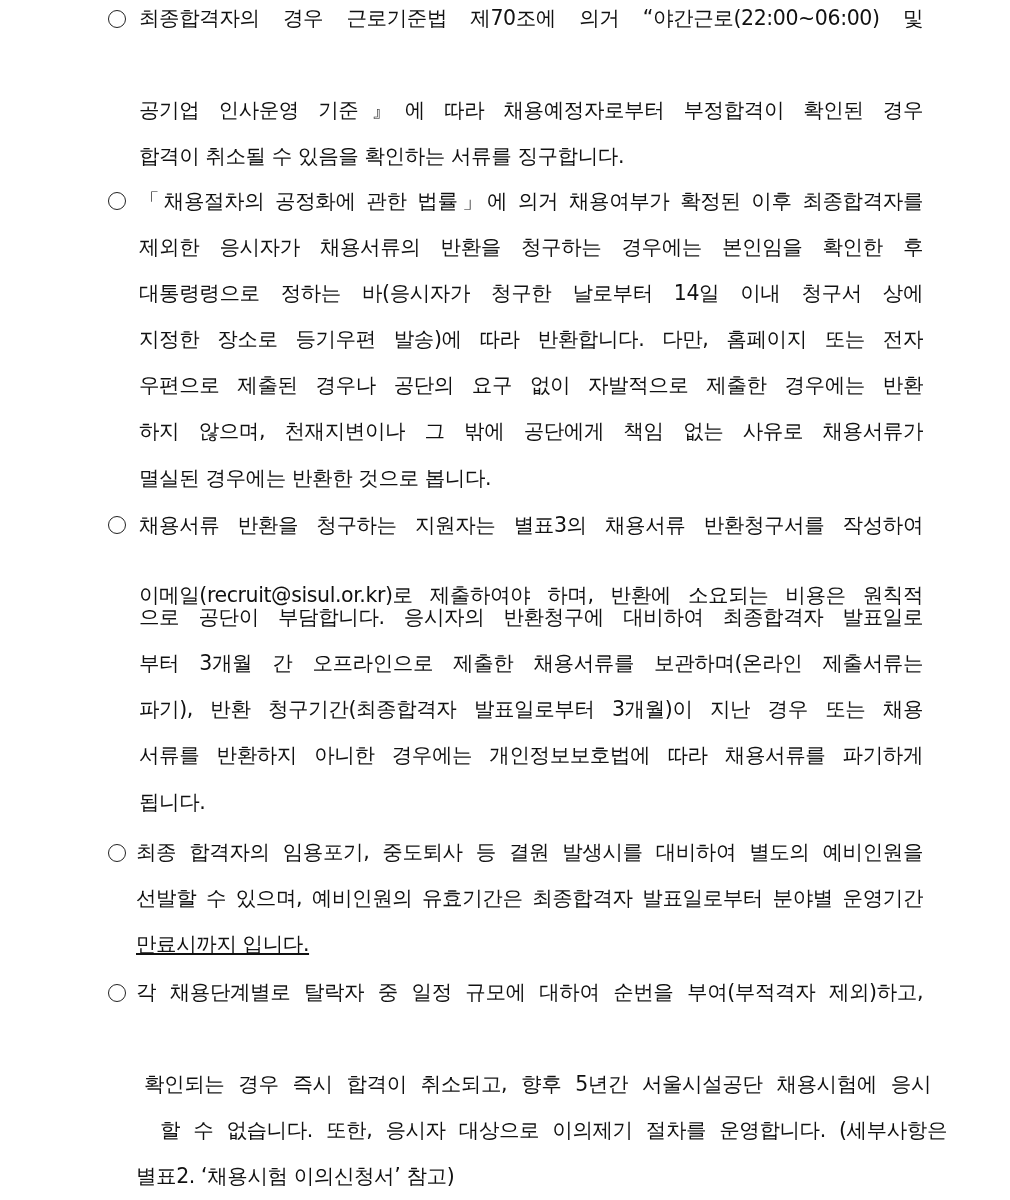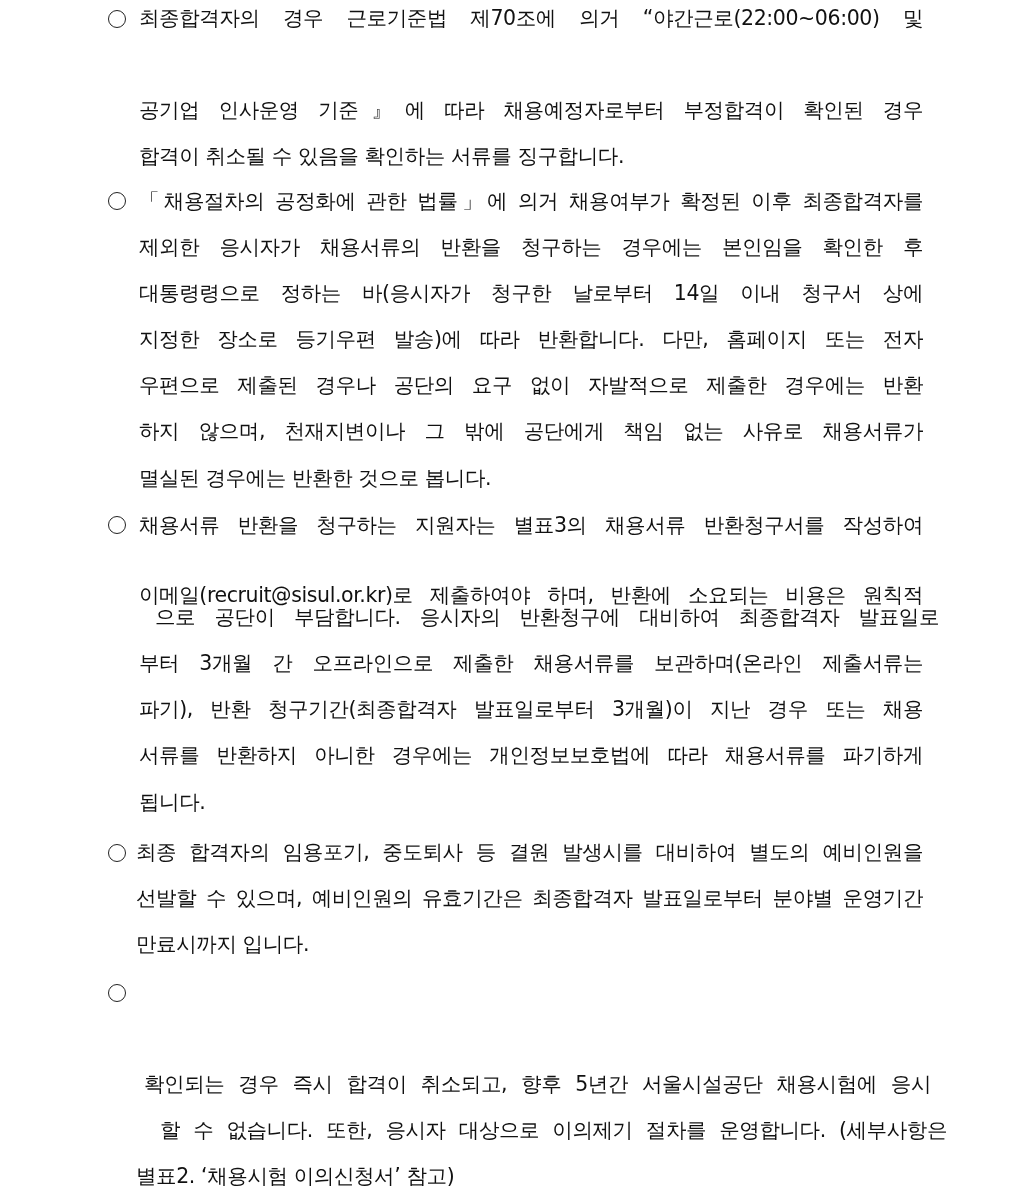--- a/index.html
+++ b/index.html
@@ -63,29 +63,30 @@
   <div class="line" style="top:224px;">제외한 응시자가 채용서류의 반환을 청구하는 경우에는 본인임을 확인한 후</div>
   <div class="line" style="top:270px;">대통령령으로 정하는 바(응시자가 청구한 날로부터 14일 이내 청구서 상에</div>
   <div class="line" style="top:316px;">지정한 장소로 등기우편 발송)에 따라 반환합니다. 다만, 홈페이지 또는 전자</div>
   <div class="line" style="top:408px;">하지 않으며, 천재지변이나 그 밖에 공단에게 책임 없는 사유로 채용서류가</div>
   <div class="line" style="top:362px;">우편으로 제출된 경우나 공단의 요구 없이 자발적으로 제출한 경우에는 반환</div>
   <div class="line last" style="top:455px;">멸실된 경우에는 반환한 것으로 봅니다.</div>
 
   <span class="bullet" style="top:516px;"></span>
   <div class="line" style="top:502px;">채용서류 반환을 청구하는 지원자는 별표3의 채용서류 반환청구서를 작성하여</div>
   <div class="line" style="top:572px;">이메일(recruit@sisul.or.kr)로 제출하여야 하며, 반환에 소요되는 비용은 원칙적</div>
-  <div class="line" style="top:594px;margin-left:16px;">으로 공단이 부담합니다. 응시자의 반환청구에 대비하여 최종합격자 발표일로</div>
+  <div class="line" style="top:594px;">으로 공단이 부담합니다. 응시자의 반환청구에 대비하여 최종합격자 발표일로</div>
   <div class="line" style="top:640px;">부터 3개월 간 오프라인으로 제출한 채용서류를 보관하며(온라인 제출서류는</div>
   <div class="line" style="top:686px;">파기), 반환 청구기간(최종합격자 발표일로부터 3개월)이 지난 경우 또는 채용</div>
   <div class="line" style="top:732px;">서류를 반환하지 아니한 경우에는 개인정보보호법에 따라 채용서류를 파기하게</div>
   <div class="line last" style="top:779px;">됩니다.</div>
 
   <span class="bullet" style="top:844px;"></span>
   <div class="line" style="top:829px;left:136px;width:787px;">최종 합격자의 임용포기, 중도퇴사 등 결원 발생시를 대비하여 별도의 예비인원을</div>
   <div class="line" style="top:875px;left:136px;width:787px;">선발할 수 있으며, 예비인원의 유효기간은 최종합격자 발표일로부터 분야별 운영기간</div>
-  <div class="line last" style="top:921px;left:136px;width:787px;">만료시까지 입니다.</div>
+  <div class="line last" style="top:921px;left:136px;width:787px;text-decoration:underline;">만료시까지 입니다.</div>
 
   <span class="bullet" style="top:984px;"></span>
+  <div class="line" style="top:969px;left:136px;width:787px;">각 채용단계별로 탈락자 중 일정 규모에 대하여 순번을 부여(부적격자 제외)하고,</div>
   <div class="line" style="top:1061px;left:144px;width:787px;">확인되는 경우 즉시 합격이 취소되고, 향후 5년간 서울시설공단 채용시험에 응시</div>
   <div class="line" style="top:1107px;left:148px;width:787px;margin-left:12px;">할 수 없습니다. 또한, 응시자 대상으로 이의제기 절차를 운영합니다. (세부사항은</div>
   <div class="line last" style="top:1153px;left:136px;width:787px;">별표2. ‘채용시험 이의신청서’ 참고)</div>
 
 </div>
 
 </body></html>

